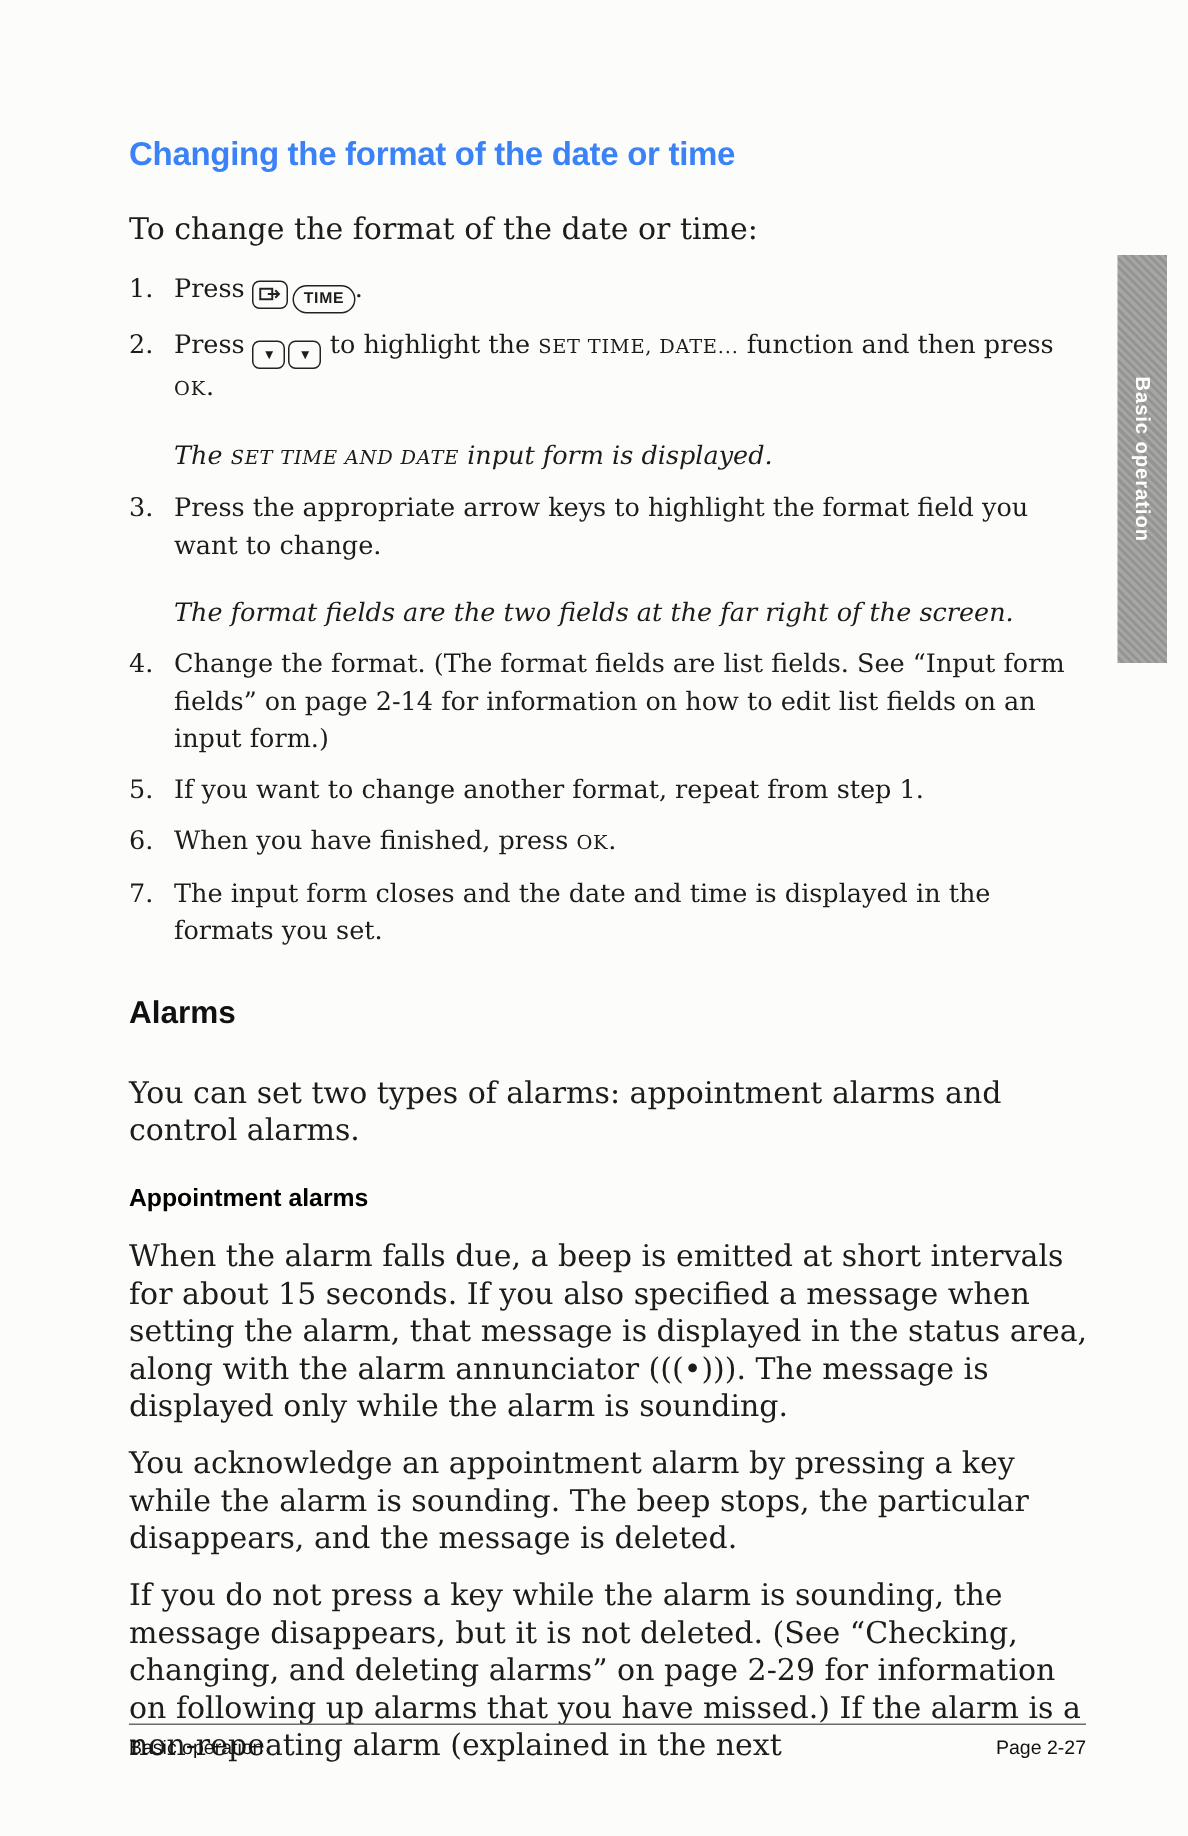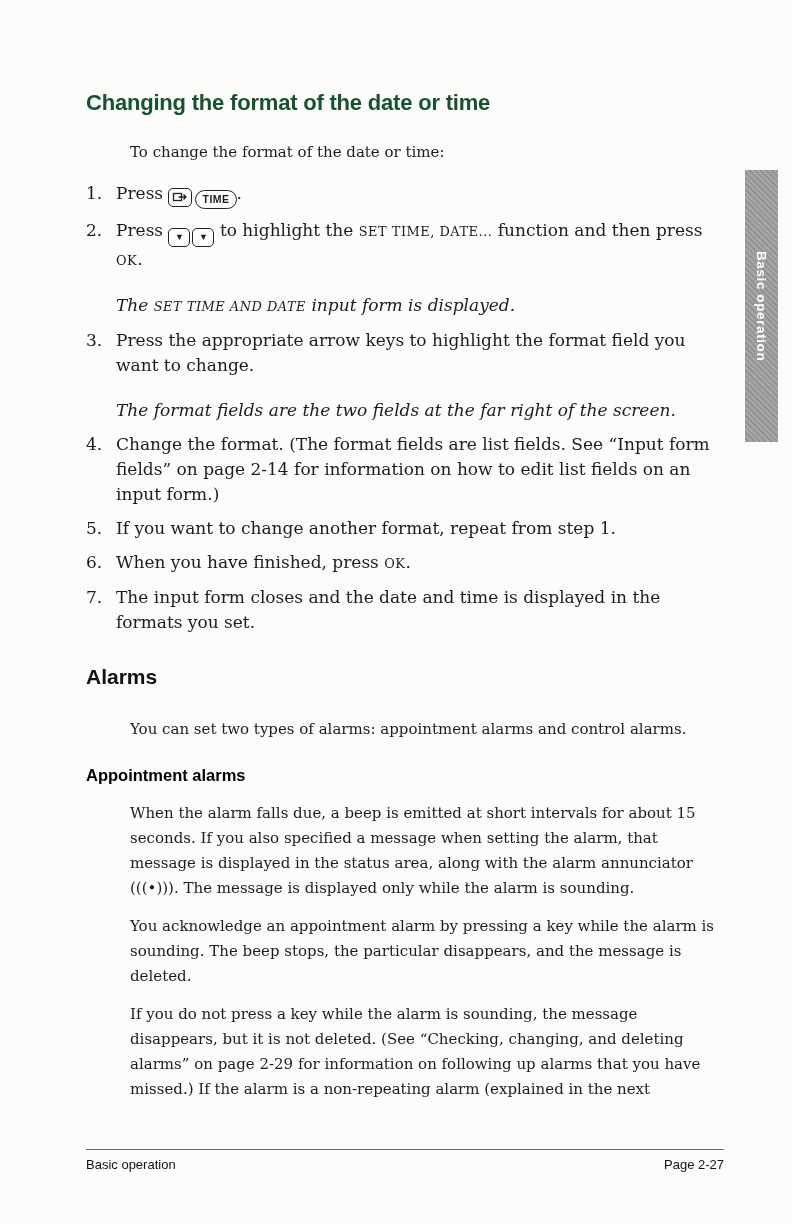--- a/index.html
+++ b/index.html
@@ -11,36 +11,36 @@
     margin:0 auto;
     background:#fcfcfa;
     color:#1c1c1c;
     font-family:"DejaVu Serif", serif;
     overflow:hidden;
   }
   .content { position:absolute; left:86px; top:90px; width:640px; }
 
   h1.section-title {
     font-family:"Liberation Sans", sans-serif;
-    font-size:22px; font-weight:700; color:#14532d;
+    font-size:22px; font-weight:700; color:#3b82f6;
     letter-spacing:-0.2px;
     margin-bottom:24px;
   }
   h2.section-title {
     font-family:"Liberation Sans", sans-serif;
     font-size:21px; font-weight:700; color:#111;
     margin:30px 0 28px 0;
   }
   h3.sub-title {
     font-family:"Liberation Sans", sans-serif;
     font-size:16.5px; font-weight:700; color:#000000;
     margin:24px 0 16px 0;
   }
 
-  p.body-text { font-size:15px; line-height:25px; margin-bottom:13px;margin-left:44px; }
+  p.body-text { font-size:20px; line-height:25px; margin-bottom:13px; }
 
   .steps { margin:16px 0 6px 0; }
   .step {
     display:grid; grid-template-columns:30px 1fr;
     font-size:17px; line-height:25px;
     margin-bottom:9px;
   }
   .step .num { display:block; }
   .step .note { margin-top:20px;font-style:italic; }
 

